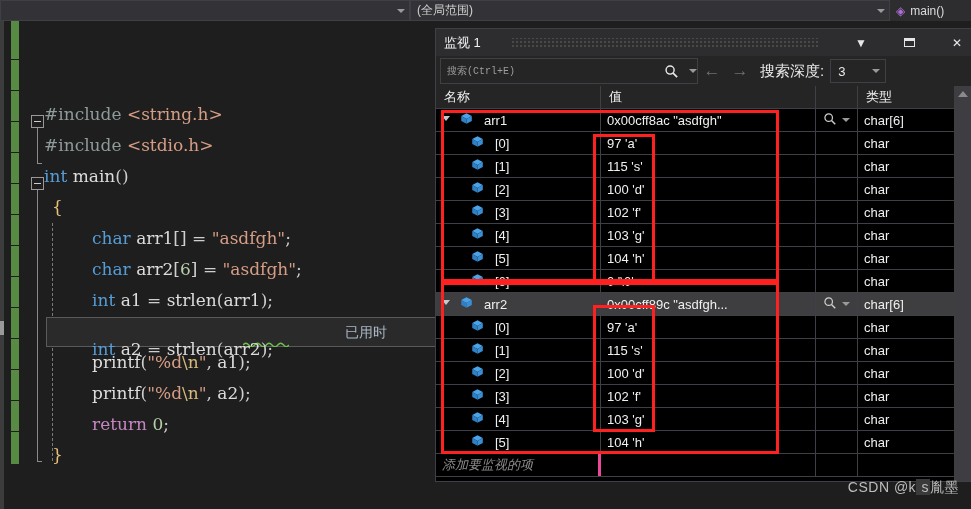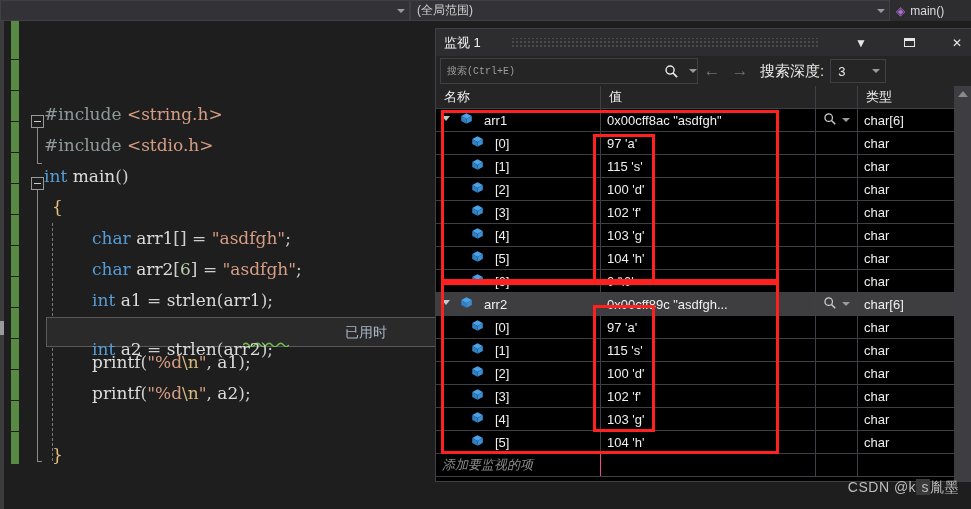--- a/index.html
+++ b/index.html
@@ -165,21 +165,21 @@
   .indent { display: inline-block; width: 24px; flex: 0 0 auto; }
   .tri { width: 0; height: 0; border-top: 4px solid transparent; border-bottom: 4px solid transparent;
     border-left: 5px solid #c8c8c8; flex: 0 0 auto; }
   .tri.open { border-left: none; border-left: 4px solid transparent; border-right: 4px solid transparent;
     border-top: 5px solid #c8c8c8; }
   .cube { flex: 0 0 auto; }
   .addrow {
     display: flex; height: 23px; font-size: 13px; border-bottom: 1px solid #3f3f46;
   }
   .addrow .ph { width: 165px; padding-left: 6px; display: flex; align-items: center;
-    color: #8a8a8a; font-style: italic; border-right: 1px solid #ec4899; }
+    color: #8a8a8a; font-style: italic; border-right: 3px solid #ec4899; }
   .addrow .rest { width: 215px; border-right: 1px solid #3f3f46; }
   .addrow .rest2 { width: 42px; border-right: 1px solid #3f3f46; }
 
   .vscroll {
     position: absolute; right: 0; top: 0; width: 17px; height: 395px; background: #3e3e42;
   }
   .vscroll .up {
     width: 0; height: 0; margin: 5px auto 0; border-left: 5px solid transparent;
     border-right: 5px solid transparent; border-bottom: 6px solid #8a8a8a;
   }
@@ -252,20 +252,21 @@
       <div class="ln" style="top:109px; left:14px;"><span class="tok-pre">#include</span> <span class="tok-str">&lt;stdio.h&gt;</span></div>
       <div class="ln" style="top:78px; left:14px;"><span class="tok-pre">#include</span> <span class="tok-str">&lt;string.h&gt;</span></div>
       <div class="ln" style="top:140px; left:14px;"><span class="tok-kw">int</span> <span class="tok-id">main</span><span class="tok-punc">()</span></div>
       <div class="ln" style="top:171px; left:22px;"><span class="tok-brc">{</span></div>
       <div class="ln" style="top:202px; left:62px;"><span class="tok-kw">char</span> <span class="tok-id">arr1</span><span class="tok-punc">[]</span> <span class="tok-punc">=</span> <span class="tok-str">"asdfgh"</span><span class="tok-punc">;</span></div>
       <div class="ln" style="top:233px; left:62px;"><span class="tok-kw">char</span> <span class="tok-id">arr2</span><span class="tok-punc">[</span><span class="tok-num">6</span><span class="tok-punc">]</span> <span class="tok-punc">=</span> <span class="tok-str">"asdfgh"</span><span class="tok-punc">;</span></div>
       <div class="ln" style="top:264px; left:62px;"><span class="tok-kw">int</span> <span class="tok-id">a1</span> <span class="tok-punc">=</span> <span class="tok-id">strlen</span><span class="tok-punc">(</span><span class="tok-id">arr1</span><span class="tok-punc">);</span></div>
       <div class="ln" style="top:295px; left:62px;margin-top:18px;"><span class="tok-kw">int</span> <span class="tok-id">a2</span> <span class="tok-punc">=</span> <span class="tok-id">strlen</span><span class="tok-punc">(</span><span class="tok-id">arr2</span><span class="tok-punc">);</span></div>
       <div class="ln" style="top:326px; left:62px;"><span class="tok-id">printf</span><span class="tok-punc">(</span><span class="tok-str">"%d</span><span class="tok-esc">\n</span><span class="tok-str">"</span><span class="tok-punc">,</span> <span class="tok-id">a1</span><span class="tok-punc">);</span></div>
       <div class="ln" style="top:357px; left:62px;"><span class="tok-id">printf</span><span class="tok-punc">(</span><span class="tok-str">"%d</span><span class="tok-esc">\n</span><span class="tok-str">"</span><span class="tok-punc">,</span> <span class="tok-id">a2</span><span class="tok-punc">);</span></div>
+      <div class="ln" style="top:388px; left:62px;"><span class="tok-kw2">return</span> <span class="tok-num">0</span><span class="tok-punc">;</span></div>
       <div class="ln" style="top:419px; left:22px;"><span class="tok-brc">}</span></div>
     </div>
   </div>
 
   <div class="watch">
 
     <div class="watch-title">
       <span class="tt">监视 1</span>
       <span class="grip"></span>
       <span class="wbtn">▼</span>

